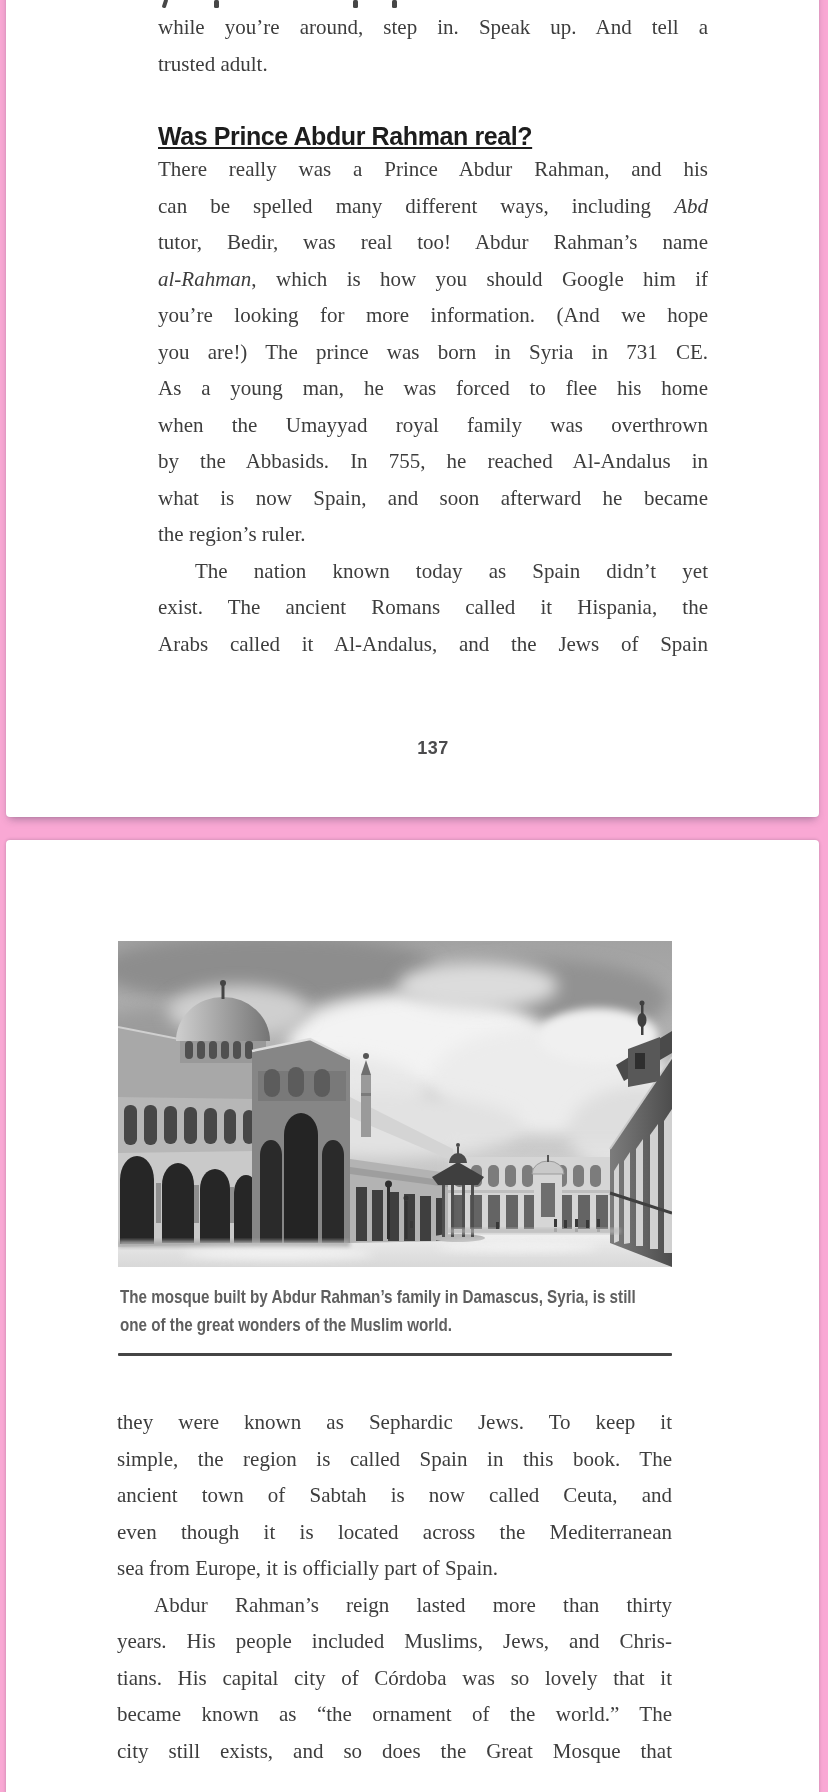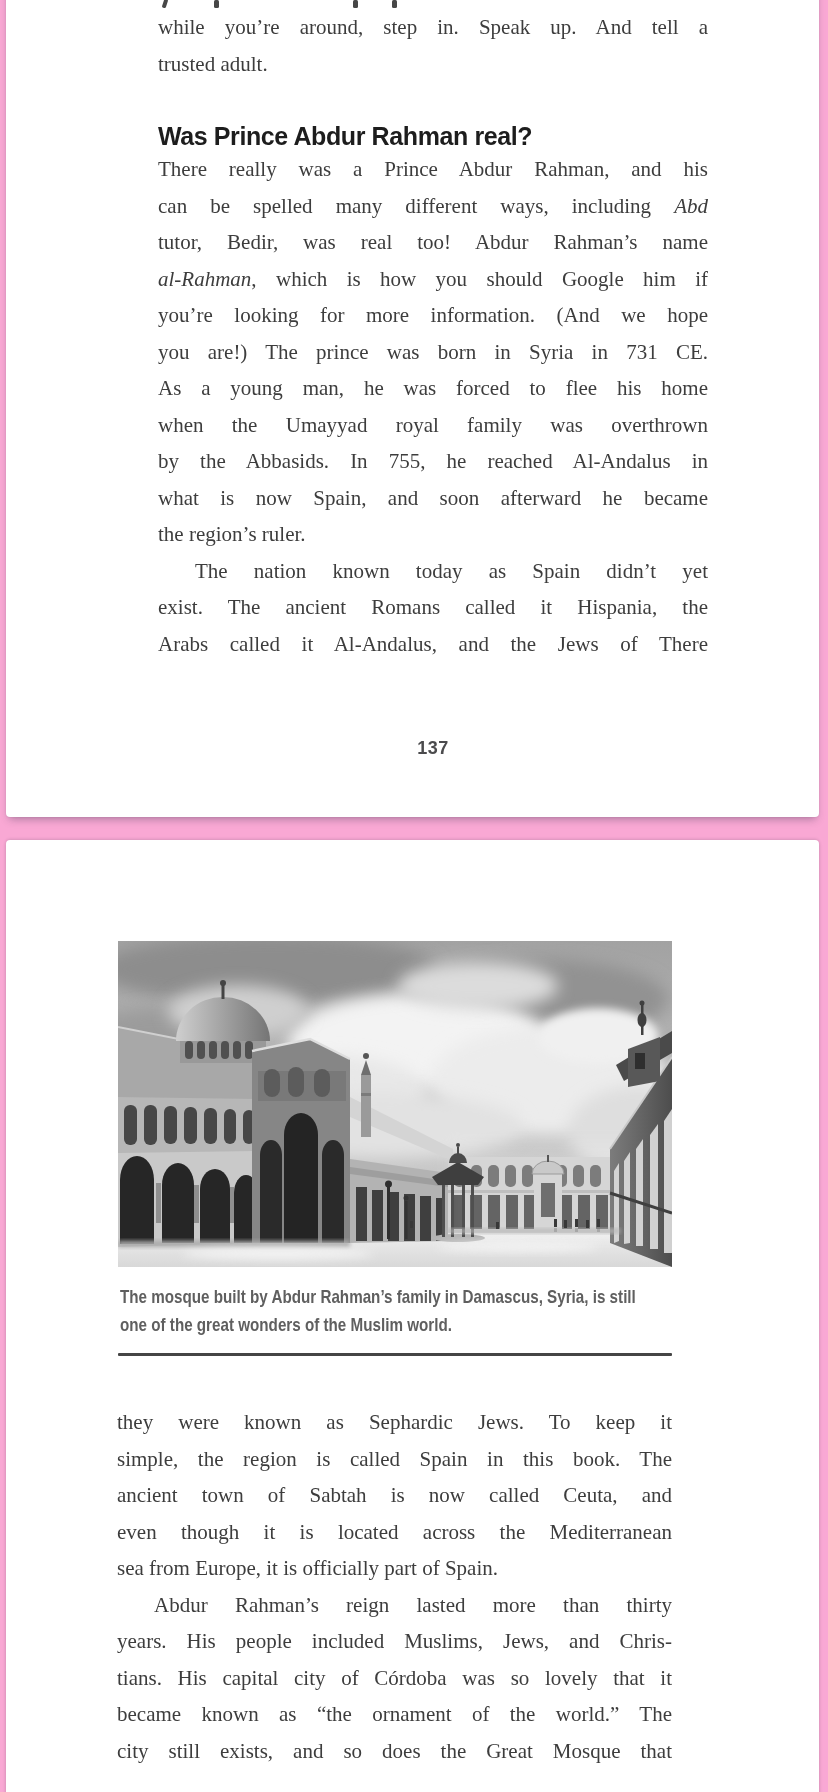--- a/index.html
+++ b/index.html
@@ -13,21 +13,21 @@
   .abs{position:absolute;}
 
   
   .bodycol{font:21px/36.5px "Liberation Serif",serif;color:#3d3d3d;}
   .tline{text-align:justify;text-align-last:justify;white-space:normal;overflow:hidden;}
   .tline.end{text-align-last:left;}
   .tline.ind{text-indent:37px;}
   .tline em{font-style:italic;}
 
   
-  .bkheading{font:bold 25px/34px "Liberation Sans",sans-serif;color:#1d1d1d;letter-spacing:-.4px;}
+  .bkheading{font:bold 25px/34px "Liberation Sans",sans-serif;color:#1d1d1d;letter-spacing:-.4px;text-decoration:underline;}
 
   
   .caption{font:bold 19px/28px "Liberation Sans",sans-serif;color:#5f5f5f;}
   .caption .tline{text-align:left;text-align-last:left;white-space:nowrap;width:690px;
                   transform:scaleX(.8);transform-origin:0 0;overflow:visible;}
 
   .pagenum{font:bold 18px/20px "Liberation Sans",sans-serif;color:#4b4b4d;
            text-align:center;letter-spacing:.5px;}
 
   .caprule{background:#454545;height:3px;border-radius:1px;}
@@ -67,21 +67,21 @@
         <div class="tline"><em>al-Rahman</em><span>, which is how you should Google him if</span></div>
         <div class="tline"><span>you’re looking for more information. (And we hope</span></div>
         <div class="tline"><span>you are!) The prince was born in Syria in 731 CE.</span></div>
         <div class="tline"><span>As a young man, he was forced to flee his home</span></div>
         <div class="tline"><span>when the Umayyad royal family was overthrown</span></div>
         <div class="tline"><span>by the Abbasids. In 755, he reached Al-Andalus in</span></div>
         <div class="tline"><span>what is now Spain, and soon afterward he became</span></div>
         <div class="tline end"><span>the region’s ruler.</span></div>
         <div class="tline ind"><span>The nation known today as Spain didn’t yet</span></div>
         <div class="tline"><span>exist. The ancient Romans called it Hispania, the</span></div>
-        <div class="tline"><span>Arabs called it Al-Andalus, and the Jews of There</span></div>
+        <div class="tline"><span>Arabs called it Al-Andalus, and the Jews of Spain</span></div>
       </div>
 
     <div class="abs pagenum" style="top:778px;left:152px;width:550px;text-align:center;">137</div>
   </div>
 
   <div class="page" id="page2">
 
     <div class="abs photo" style="top:101px;left:112px;width:554px;height:326px;" role="img" aria-label="Black-and-white photograph of the Umayyad Mosque courtyard in Damascus: a domed prayer hall and minaret at left, arcaded walls receding at right, a small domed pavilion in the marble courtyard under a cloudy sky.">
       <svg width="554" height="326" viewBox="0 0 554 326">
         <defs>

